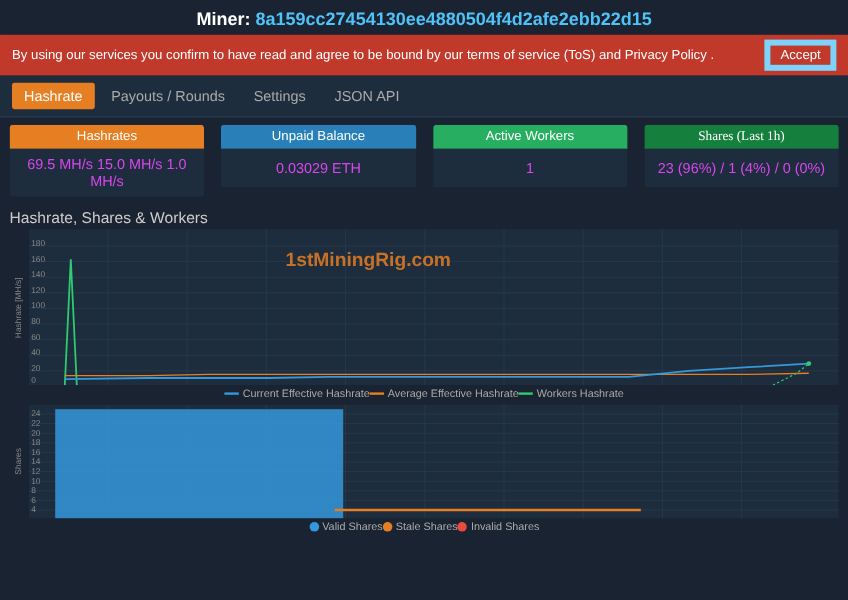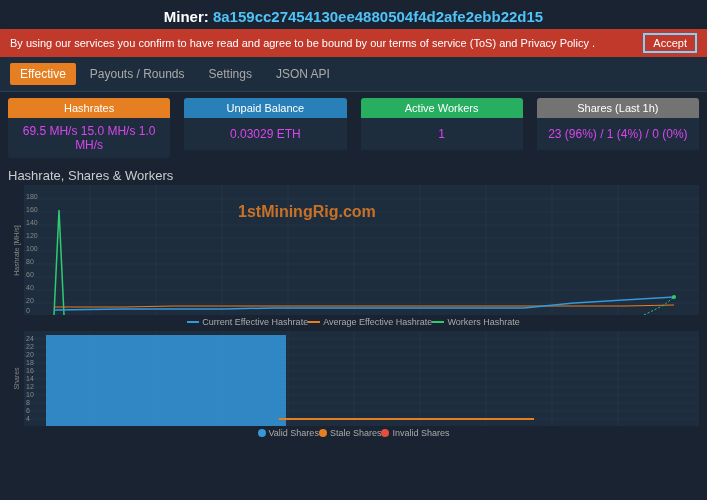--- a/index.html
+++ b/index.html
@@ -32,21 +32,21 @@
       background: #c0392b;
       color: #fff;
       font-size: 11px;
       padding: 4px 10px;
       display: flex;
       align-items: center;
       justify-content: space-between;
     }
     .alert-bar .accept-btn {
       background: transparent;
-      border: 2px solid #7dd3fc;
+      border: 5px solid #7dd3fc;
       color: #fff;
       padding: 2px 8px;
       cursor: pointer;
       font-size: 11px;
     }
 
     
     .nav {
       background: #1e2d3d;
       padding: 6px 10px;
@@ -92,21 +92,21 @@
       font-size: 12px;
       color: #d946ef;
       min-height: 32px;
       display: flex;
       align-items: center;
       justify-content: center;
     }
     .stat-card.hashrates .stat-label { background: #e67e22; }
     .stat-card.unpaid .stat-label { background: #2980b9; }
     .stat-card.workers .stat-label { background: #27ae60; }
-    .stat-card.shares .stat-label { background: #737373; }
+    .stat-card.shares .stat-label { background: #15803d; font-family: Liberation Serif, serif; }
 
     
     .chart-section {
       background: #1a2332;
       padding: 4px 8px;
     }
     .chart-title {
       text-align: left;
       font-size: 13px;
       color: #ccc;
@@ -151,21 +151,21 @@
   <span>Miner:</span>
   <span class="miner-id">8a159cc27454130ee4880504f4d2afe2ebb22d15</span>
 </div>
 
 <div class="alert-bar">
   <span>By using our services you confirm to have read and agree to be bound by our terms of service (ToS) and Privacy Policy .</span>
   <button class="accept-btn">Accept</button>
 </div>
 
 <div class="nav">
-  <div class="nav-item active">Effective</div>
+  <div class="nav-item active">Hashrate</div>
   <div class="nav-item">Payouts / Rounds</div>
   <div class="nav-item">Settings</div>
   <div class="nav-item">JSON API</div>
 </div>
 
 <div class="stats-row">
   <div class="stat-card hashrates">
     <div class="stat-label">Hashrates</div>
     <div class="stat-value">69.5 MH/s  15.0 MH/s  1.0 MH/s</div>
   </div>

